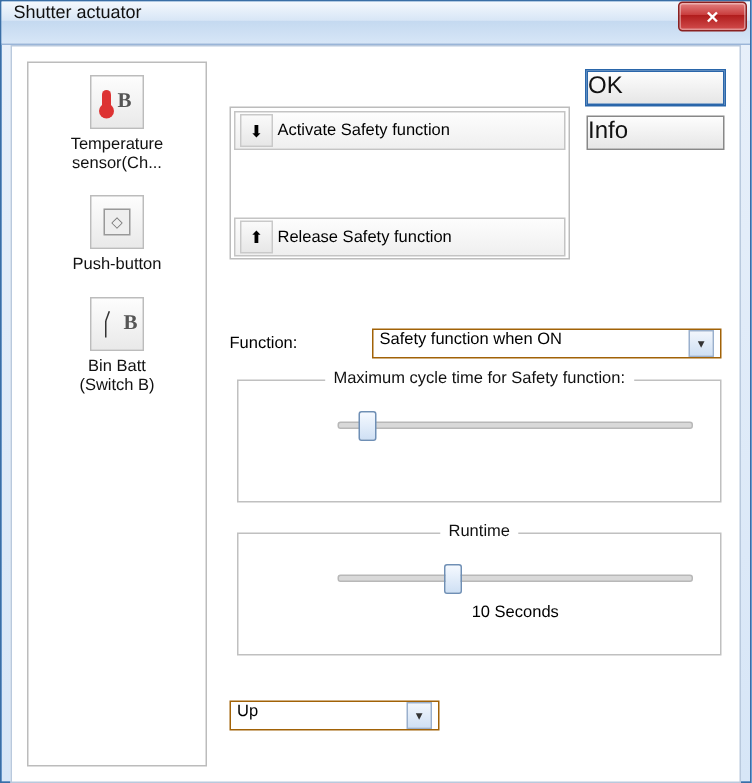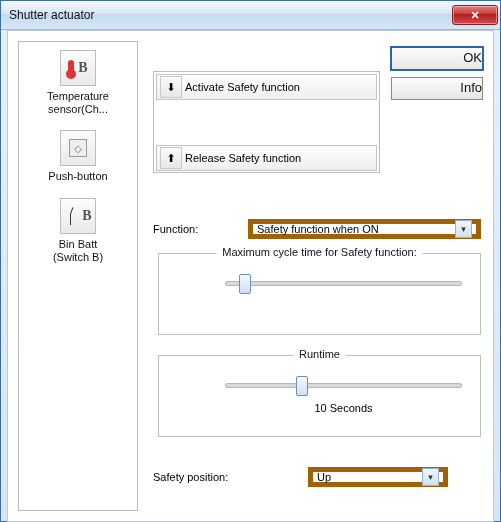--- a/index.html
+++ b/index.html
@@ -1,39 +1,39 @@
 <!DOCTYPE html>
 <html><head>
 <meta charset="utf-8">
 <style>
 html,body{margin:0;padding:0;font-family:"Segoe UI",Tahoma,Arial,sans-serif;font-size:11px;background:#4a8fd8;}
 .win{position:relative;width:501px;height:522px;background:linear-gradient(#e8f0fa,#d7e6f7);border:1px solid #3a6ea5;box-shadow:0 0 6px rgba(0,0,0,.3);box-sizing:border-box;}
-.titlebar{height:28px;background:linear-gradient(#f4f8fd,#d8e6f6 45%,#c4d9f0 46%,#d7e6f7);border-bottom:1px solid #9ab5d8;display:flex;align-items:center;padding:0 2px 0 8px;color:#111;}
+.titlebar{height:28px;background:linear-gradient(#f4f8fd,#d8e6f6 45%,#c4d9f0 46%,#d7e6f7);border-bottom:1px solid #9ab5d8;display:flex;padding:0 2px 0 8px;color:#111;}
 .titlebar .title{flex:1;font-size:12px;}
 .closebtn{width:44px;height:18px;border-radius:3px;background:linear-gradient(#e28080,#c83b3b 45%,#b11d1d 46%,#d24d4d);border:1px solid #8a2020;color:#fff;display:flex;align-items:center;justify-content:center;font-weight:bold;font-size:11px;box-shadow:inset 0 0 0 1px rgba(255,255,255,.4);}
 .client{position:relative;height:calc(522px - 30px);background:#fff;margin:0 6px 6px 6px;border:1px solid #b9c9dd;box-sizing:border-box;}
 
 .leftpane{position:absolute;left:10px;top:10px;width:120px;height:470px;border:1px solid #bcbcbc;background:#ffffff;padding-top:8px;box-sizing:border-box;}
 .lp-item{text-align:center;margin-bottom:14px;}
 .lp-icon{width:34px;height:34px;margin:0 auto 4px auto;border:1px solid #bcbcbc;background:linear-gradient(#fdfdfd,#e9e9e9);display:flex;align-items:center;justify-content:center;font-size:14px;color:#444;}
 .lp-label{font-size:11px;color:#111;line-height:1.2;}
 
 .rbtns{position:absolute;right:12px;top:16px;width:90px;}
-.btn{height:21px;line-height:19px;width:90px;border:1px solid #888;background:linear-gradient(#fdfdfd,#e6e6e6);text-align:right;margin-bottom:7px;font-size:13px;color:#111;}
+.btn{height:21px;line-height:19px;width:90px;border:1px solid #888;background:linear-gradient(#fdfdfd,#e6e6e6);text-align:left;margin-bottom:7px;font-size:16px;color:#111;}
 .btn.primary{outline:1px solid #2a66aa;border-color:#2a66aa;}
 
 .fnbox{position:absolute;left:145px;top:40px;width:225px;height:100px;border:1px solid #bcbcbc;background:#fff;}
 .fnrow{height:24px;border:1px solid #c4c4c4;margin:2px;display:flex;align-items:center;background:linear-gradient(#fdfdfd,#efefef);}
 .fnrow.top{margin-bottom:45px;}
 .fnrow .icon{width:20px;height:20px;margin:0 3px;border:1px solid #c9c9c9;background:linear-gradient(#fafafa,#e7e7e7);display:flex;align-items:center;justify-content:center;font-size:11px;}
 .fnrow .lbl{font-size:11px;}
 
 .row{position:absolute;left:145px;display:flex;align-items:center;font-size:11px;}
 .rowFunction{top:188px;}
-.select{height:20px;border:5px solid #a16207;background:#fff;display:flex;align-items:center;padding:0 4px;box-sizing:border-box;}
+.select{height:20px;border:1px solid #a16207;background:#fff;display:flex;align-items:flex-start;padding:0 4px;box-sizing:border-box;}
 .select .arrow{margin-left:auto;width:15px;height:16px;background:linear-gradient(#f2f6fc,#cfe0f4);border:1px solid #9ab0cd;display:flex;align-items:center;justify-content:center;font-size:9px;color:#333;}
 
 .group{position:absolute;left:150px;right:12px;border:1px solid #c0c0c0;padding-left:48px;}
 .group .legend{position:absolute;top:-8px;left:50%;transform:translateX(-50%);background:#fff;padding:0 6px;font-size:11px;color:#111;white-space:nowrap;}
 .group .slider{position:relative;height:20px;margin:18px 18px 0 18px;}
 .group .track{position:absolute;left:0;right:0;top:9px;height:3px;background:#d9d9d9;border:1px solid #b8b8b8;border-radius:2px;}
 .group .thumb{position:absolute;top:2px;width:10px;height:18px;background:linear-gradient(#f5f9ff,#cfe0f4);border:1px solid #6f8fb5;border-radius:2px;}
 .group .val{text-align:center;font-size:11px;margin:8px 0 10px 0;}
 .groupMax{top:222px;height:80px;}
 .groupRun{top:324px;height:80px;}
@@ -120,21 +120,20 @@
     <div class="group groupRun">
       <span class="legend">Runtime</span>
       <div class="slider">
         <div class="track"></div>
         <div class="thumb" style="left:30%;"></div>
       </div>
       <div class="val">10 Seconds</div>
     </div>
 
     <div class="row rowSafety" style="right:12px;">
-      <span style="width:155px;">Safety position:</span>
       <div class="select" style="width:140px;">
         <span>Up</span>
         <span class="arrow">▾</span>
       </div>
     </div>
 
   </div>
 </div>
 
 </body></html>

